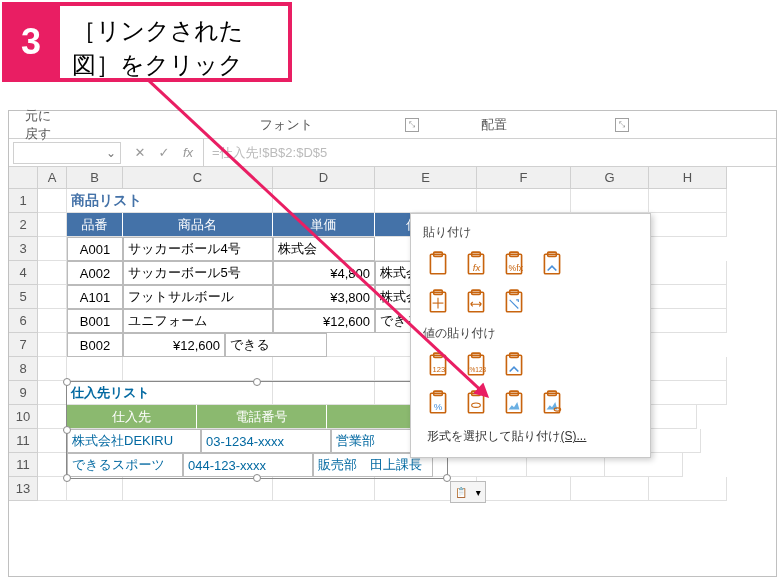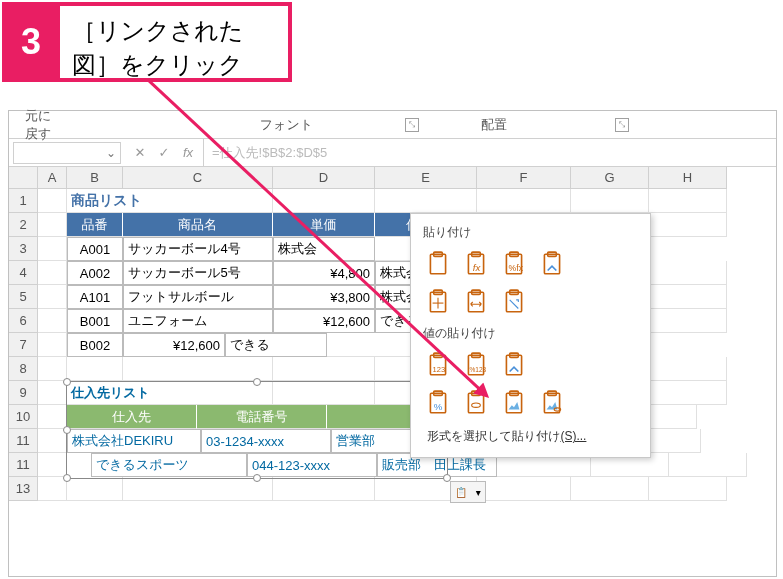--- a/index.html
+++ b/index.html
@@ -236,21 +236,21 @@
         <div class="cell ca rh"></div>
         <div class="cell rh data-cell data-left muted" style="width:134px;">株式会社DEKIRU</div>
         <div class="cell rh data-cell data-left muted" style="width:130px;">03-1234-xxxx</div>
         <div class="cell rh data-cell data-left muted" style="width:120px;">営業部</div>
         <div class="cell cf rh"></div>
         <div class="cell cg rh"></div>
         <div class="cell ch rh"></div>
       </div>
       <div class="grid-row">
         <div class="cell ca rh"></div>
-        <div class="cell rh data-cell data-left muted" style="width:156px;margin-left:24px;">できるスポーツ</div>
+        <div class="cell rh data-cell data-left muted" style="width:116px;">できるスポーツ</div>
         <div class="cell rh data-cell data-left muted" style="width:130px;">044-123-xxxx</div>
         <div class="cell rh data-cell data-left muted" style="width:120px;">販売部　田上課長</div>
         <div class="cell cf rh"></div>
         <div class="cell cg rh"></div>
         <div class="cell ch rh"></div>
       </div>
       <div class="grid-row">
         <div class="cell ca rh"></div>
         <div class="cell cb rh"></div>
         <div class="cell cc rh"></div>

